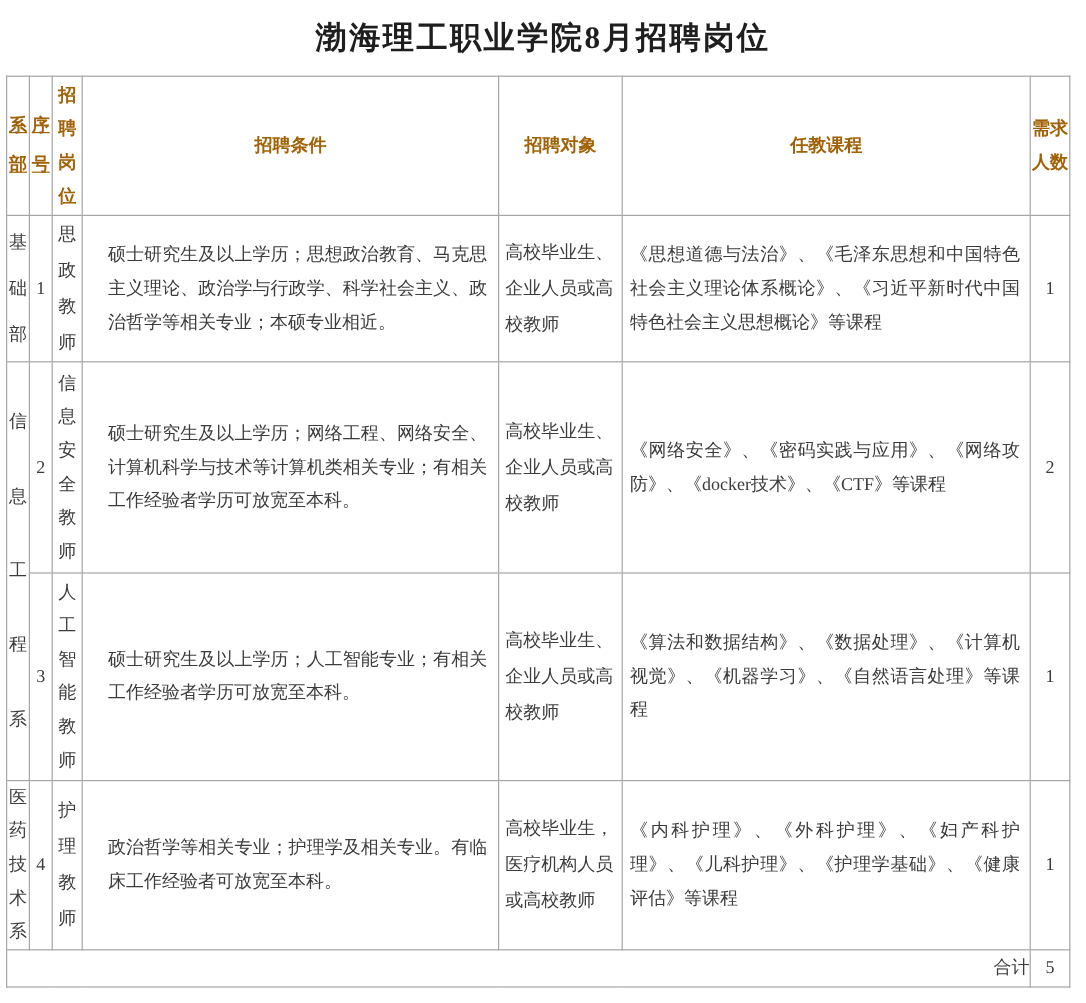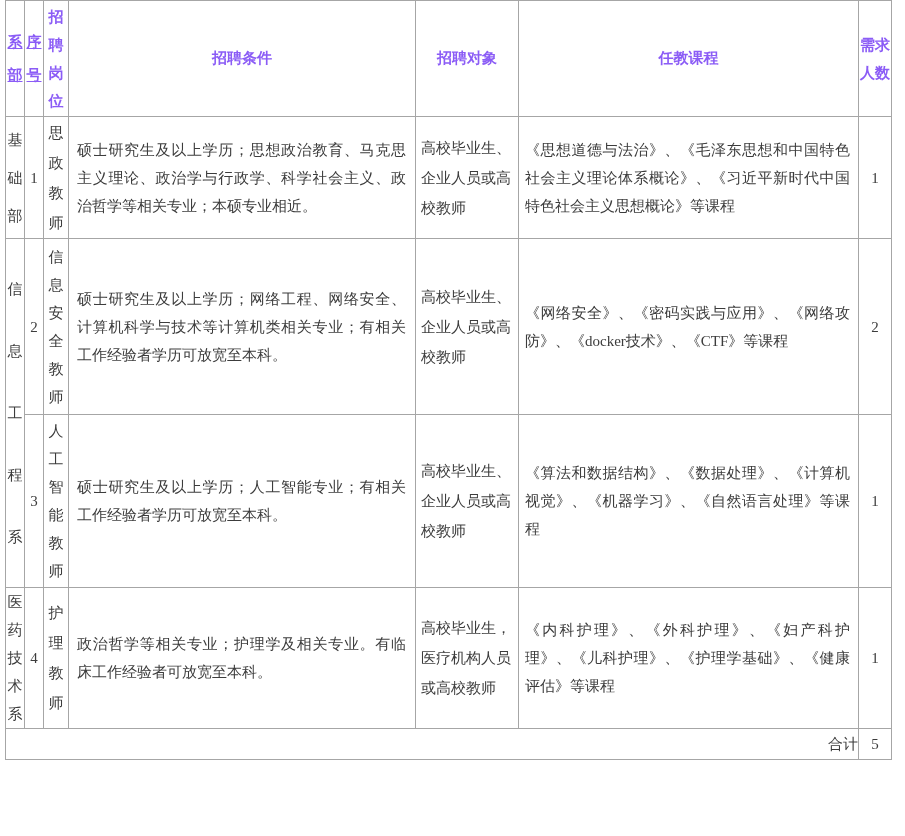--- a/index.html
+++ b/index.html
@@ -25,37 +25,37 @@
     margin-left: 5px;
     width: 886px;
     background: #fff;
   }
   td, th {
     border: 1px solid #a6a6a6;
     font-size: 15px;
     vertical-align: middle;
     overflow: hidden;
   }
-  th { font-weight: bold; text-align: center; color: #8b5cf6; }
+  th { font-weight: bold; text-align: center; color: #a16207; }
   
   .vert {
     text-align: center;
     word-break: break-all;
     padding: 0;
   }
   .lh28 { line-height: 28px; }
   .lh30 { line-height: 30px; }
   .lh33 { line-height: 33px; text-decoration: underline; }
   .lh38 { line-height: 38px; }
   .lh62 { line-height: 62px; }
   .num { text-align: center; line-height: 20px; }
   .req {
     text-align: justify;
     line-height: 28px;
-    padding: 0 9px 0 8px;
+    padding: 0 9px 0 21px;
   }
   .crs {
     text-align: justify;
     line-height: 28px;
     padding: 0 8px 0 6px;
   }
   .tgt {
     text-align: left;
     line-height: 30px;
     padding: 0 2px 0 5px;
@@ -67,20 +67,21 @@
   tr.h-r2 { height: 176px; }
   tr.h-r3 { height: 173px; }
   tr.h-r4 { height: 124px; }
   tr.h-total { height: 31px; }
 </style>
 </head>
 <body>
 
 <div class="page">
 
+  <div class="title">渤海理工职业学院8月招聘岗位</div>
 
   <table>
     <colgroup>
       <col style="width:19px">
       <col style="width:19px">
       <col style="width:25px">
       <col style="width:347px">
       <col style="width:103px">
       <col style="width:340px">
       <col style="width:33px">

